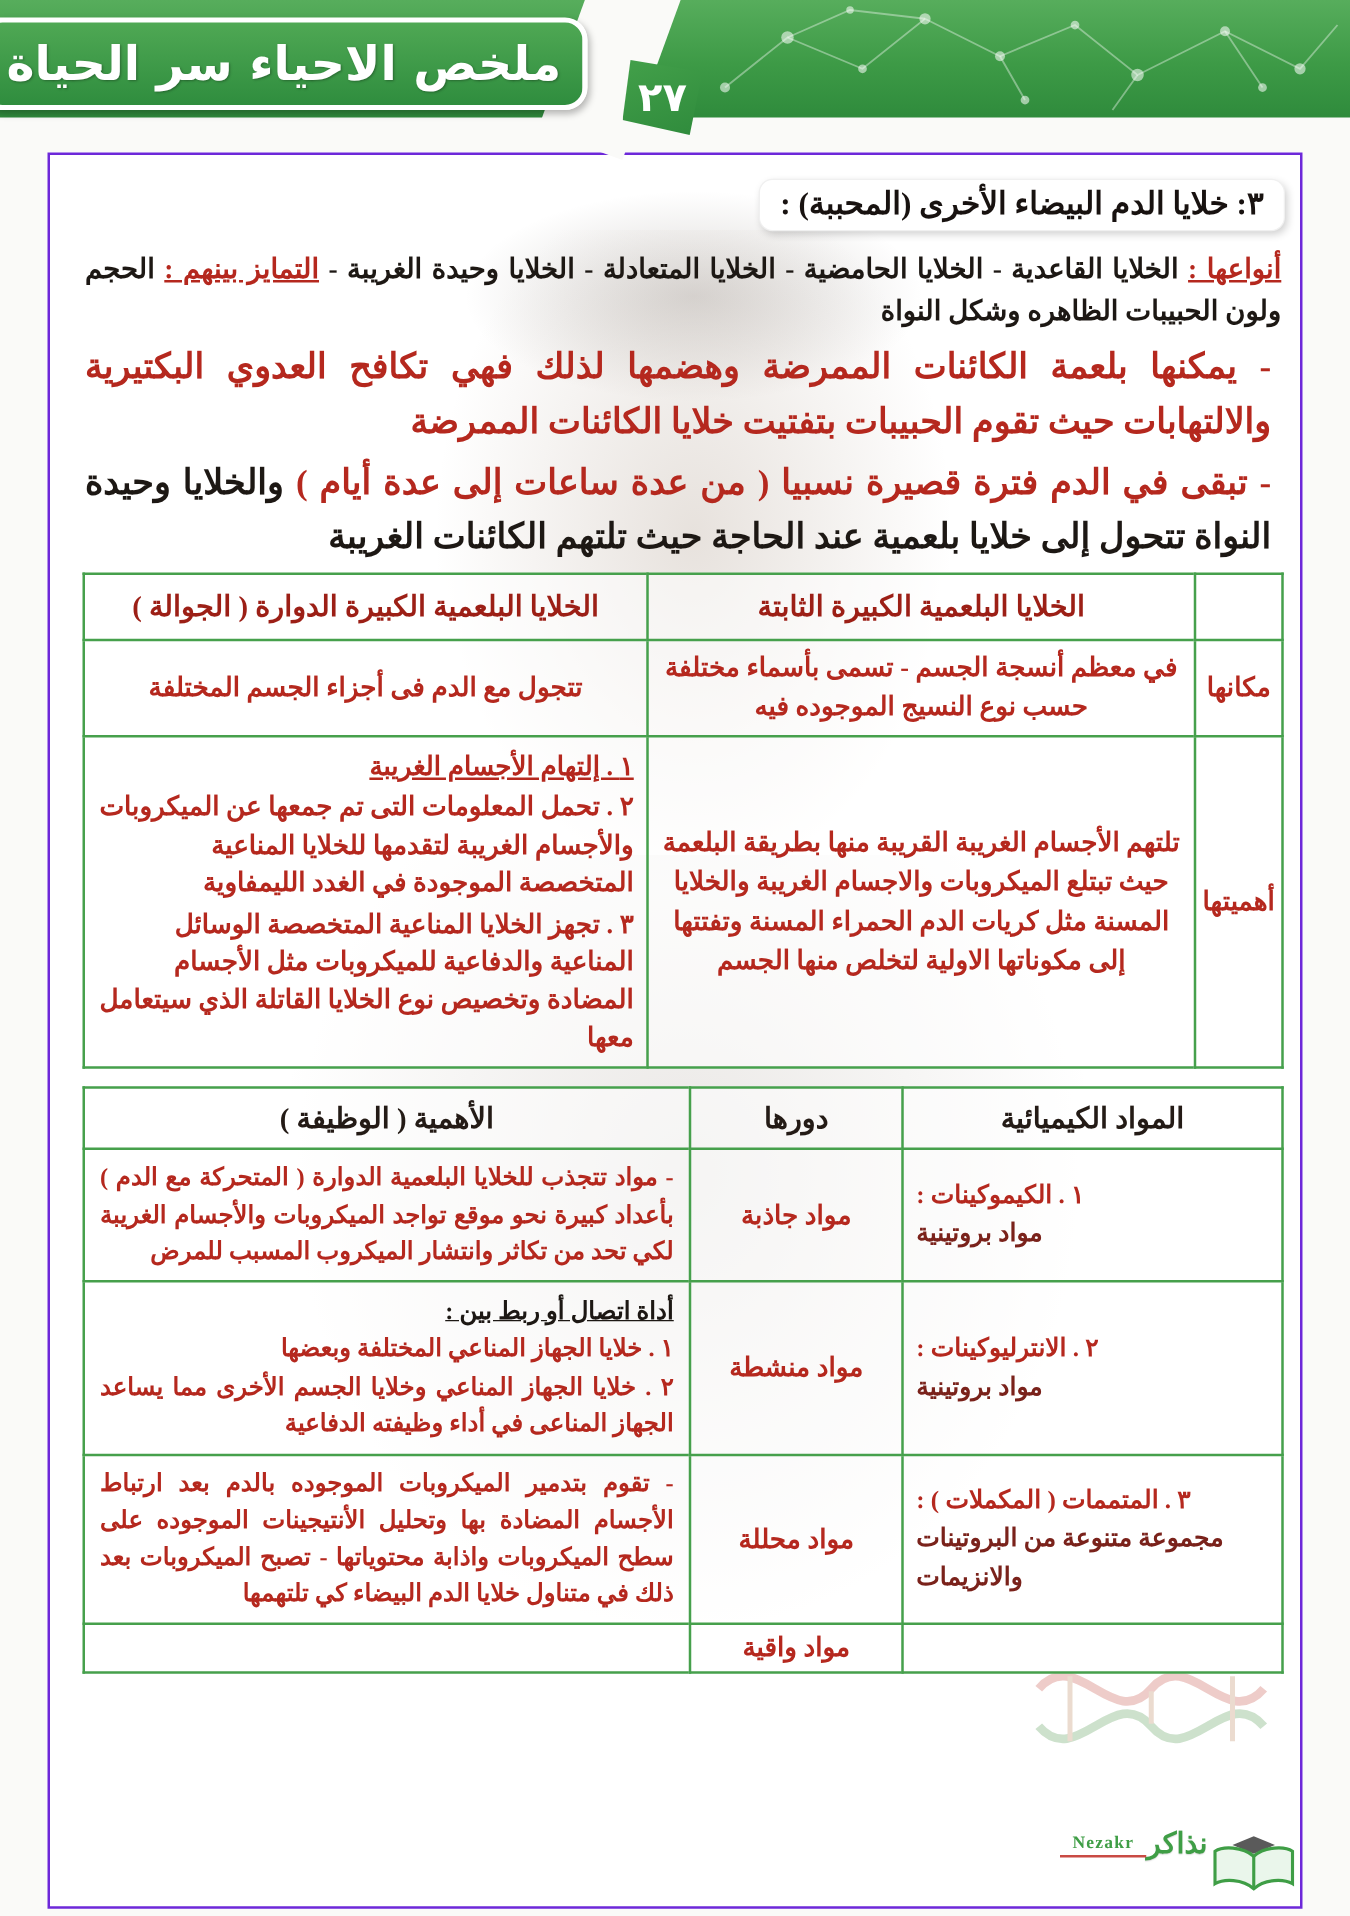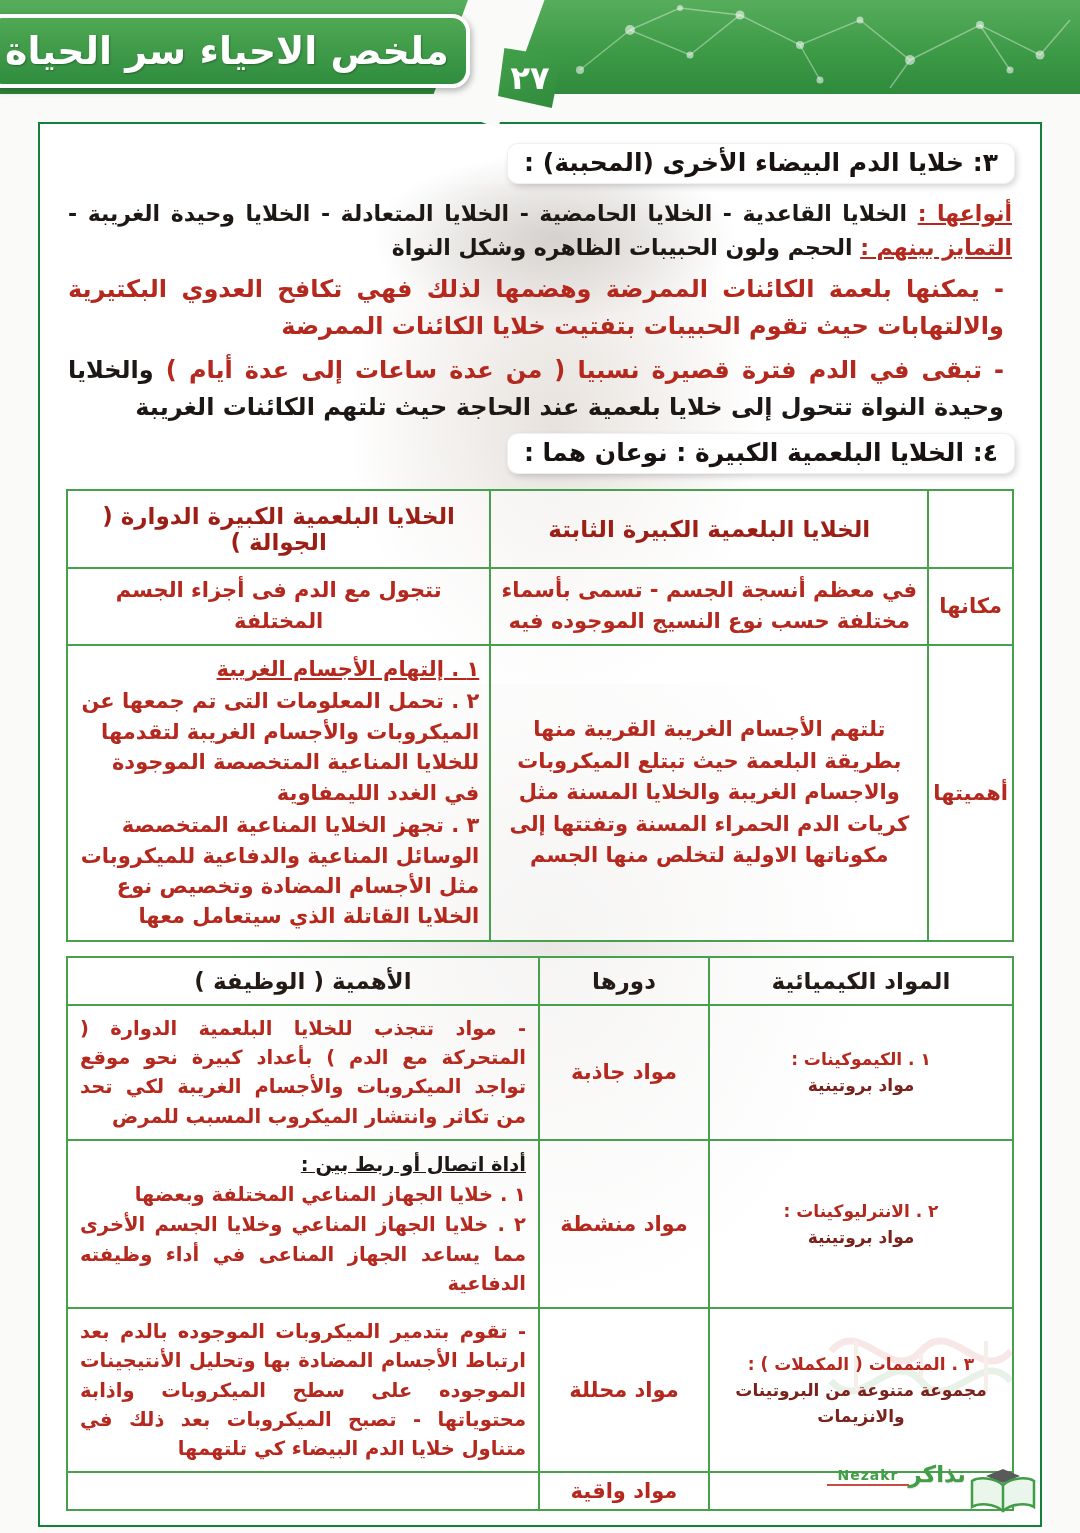--- a/index.html
+++ b/index.html
@@ -25,55 +25,55 @@
   .title-frame span{color:#fff;font-size:38px;font-weight:bold;letter-spacing:-1px;
     text-shadow:1px 1px 2px rgba(0,0,0,.3);white-space:nowrap;}
   .pagenum{position:absolute;left:498px;top:48px;width:64px;height:60px;
     background:linear-gradient(160deg,#43a04a,#2f8b3c);
     clip-path:polygon(10% 0, 100% 16%, 84% 100%, 0 80%);
     display:flex;align-items:center;justify-content:center;}
   .pagenum span{color:#fff;font-size:32px;font-weight:bold;}
 
   
   .content{position:absolute;top:122px;left:38px;right:38px;bottom:6px;
-    background:#ffffff;border:2px solid #15803d;
-    padding:18px 26px 10px 26px;box-sizing:border-box;z-index:1;overflow:hidden;}
+    background:#ffffff;border:2px solid #6d28d9;
+    padding:18px 13px 10px 26px;box-sizing:border-box;z-index:1;overflow:hidden;font-family:Liberation Serif, serif;}
   .wm{position:absolute;pointer-events:none;z-index:0;}
   .wm.head{left:300px;top:60px;width:430px;height:540px;
     background:radial-gradient(ellipse at 50% 45%, rgba(176,158,142,.30), rgba(176,158,142,0) 68%);}
   .wm.hair{left:330px;top:28px;width:370px;height:170px;
     background:radial-gradient(ellipse, rgba(110,100,92,.26), rgba(110,100,92,0) 70%);}
   .wm.torso{left:180px;top:560px;width:660px;height:640px;
     background:radial-gradient(ellipse at 50% 40%, rgba(150,138,126,.20), rgba(150,138,126,0) 70%);}
   .dna{position:absolute;right:4px;bottom:104px;opacity:.5;}
 
   .flow{position:relative;z-index:2;}
 
   .heading-box{display:inline-block;background:#fff;border-radius:10px;
     padding:4px 16px 6px;font-size:25px;font-weight:bold;color:#181210;
     box-shadow:0 0 0 1px #f0f0f0, 2px 3px 7px rgba(0,0,0,.20);
     margin:2px 0 10px;}
   p.line{margin:4px 2px 6px;font-size:22px;font-weight:bold;line-height:1.55;
     text-align:justify;color:#1d1814;}
   .red{color:#b5281e;}
   .black{color:#1d1814;}
   .u{text-decoration:underline;}
-  p.bullet{margin:4px 10px 6px 2px;font-size:24px;font-weight:bold;line-height:1.55;
+  p.bullet{margin:4px 10px 6px 2px;font-size:28px;font-weight:bold;line-height:1.55;
     text-align:justify;}
 
   table{width:100%;border-collapse:collapse;margin:6px 0 14px;background:rgba(255,255,255,.55);}
   td,th{border:2px solid #46a04c;padding:6px 10px;font-weight:bold;vertical-align:middle;}
   .t1 th{font-size:23px;color:#9c1f16;padding:12px 8px;}
   .t1 .lbl{width:60px;font-size:21px;color:#b5281e;text-align:center;padding:4px 4px;}
   .t1 .cell-c{font-size:21px;color:#b5281e;text-align:center;line-height:1.5;}
   .t1 .cell-r{font-size:21px;color:#b5281e;text-align:right;line-height:1.45;}
   .t1 .cell-r .li{margin:2px 0;}
 
   .t2 th{font-size:23px;color:#241b16;padding:10px 8px;}
-  .t2 .subst{width:282px;text-align:center;font-size:17px;line-height:1.55;}
+  .t2 .subst{width:282px;text-align:left;font-size:20px;line-height:1.55;}
   .t2 .role{width:148px;text-align:center;font-size:21px;color:#b5281e;}
   .t2 .imp{font-size:19.5px;line-height:1.5;text-align:justify;color:#b5281e;padding:8px 12px;}
   .subst .nm{color:#b5281e;display:block;}
   .subst .sb{color:#7a221b;display:block;}
   .t2 .imp .li{margin:1px 0;}
 
   
   .footer-logo{position:absolute;left:0;right:0;bottom:12px;z-index:2;
     display:flex;flex-direction:row;align-items:flex-start;gap:0;margin-left:16px;}
   .brand-ar{color:#3f9e46;font-size:23px;font-weight:bold;margin-top:-6px;
@@ -139,21 +139,20 @@
         <span class="black">الحجم ولون الحبيبات الظاهره وشكل النواة</span>
       </p>
       <p class="bullet red">- يمكنها بلعمة الكائنات الممرضة وهضمها لذلك فهي تكافح العدوي البكتيرية والالتهابات حيث تقوم الحبيبات بتفتيت خلايا الكائنات الممرضة</p>
       <p class="bullet">
         <span class="red">- تبقى في الدم فترة قصيرة نسبيا ( من عدة ساعات إلى عدة أيام )</span>
         <span class="black">والخلايا وحيدة النواة تتحول إلى خلايا بلعمية عند الحاجة حيث تلتهم الكائنات الغريبة</span>
       </p>
     </section>
 
     <section>
-      <div class="heading-box">٤: الخلايا البلعمية الكبيرة : نوعان هما :</div>
       <table class="t1">
         <colgroup>
             <col style="width:60px">
             <col style="width:438px">
             <col>
           </colgroup>
         <tbody>
             <tr>
           <th></th>
           <th>الخلايا البلعمية الكبيرة الثابتة</th>

